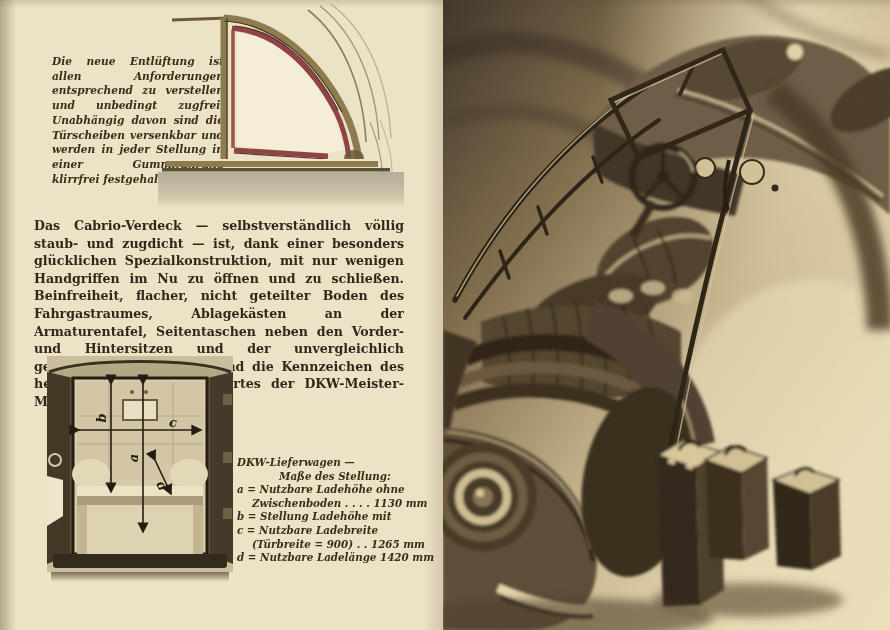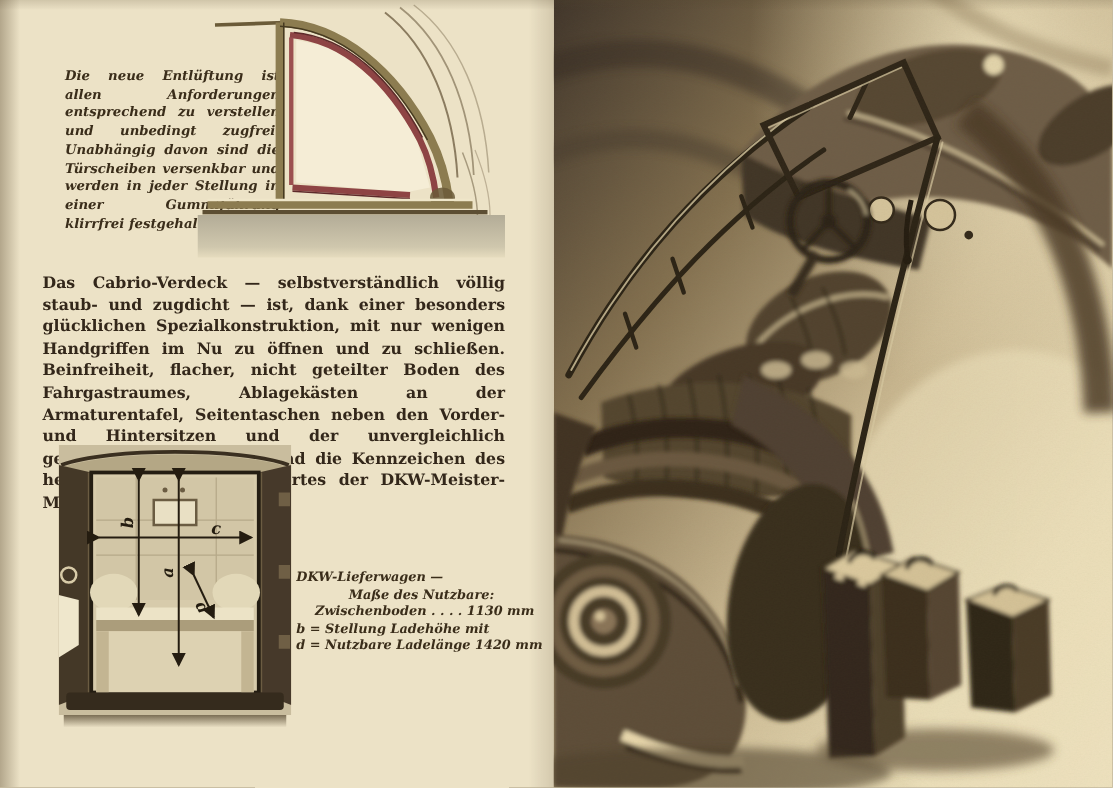--- a/index.html
+++ b/index.html
@@ -164,23 +164,26 @@
           <text x="91" y="102" transform="rotate(-90 91 102)" text-anchor="middle">a</text>
           <text x="59" y="62" transform="rotate(-90 59 62)" text-anchor="middle">b</text>
           <text x="122" y="71">c</text>
           <text x="109" y="128" transform="rotate(62 109 128)">d</text>
         </g>
       </svg>
     </figure>
 
     <div class="caption">
       <div class="cap-line">DKW-Lieferwagen —</div>
-      <div class="cap-line indent-2">Maße des Nutzbare:</div>
+      <div class="cap-line indent-2">Maße des Stellung:</div>
+      <div class="cap-line">a = Nutzbare Ladehöhe ohne</div>
       <div class="cap-line indent-1">Zwischenboden . . . . 1130 mm</div>
       <div class="cap-line">b = Stellung Ladehöhe mit</div>
+      <div class="cap-line">c = Nutzbare Ladebreite</div>
+      <div class="cap-line indent-1">(Türbreite = 900) . . 1265 mm</div>
       <div class="cap-line">d = Nutzbare Ladelänge 1420 mm</div>
     </div>
   </section>
 
   <section class="right-page">
     <svg viewBox="0 0 447 630" width="447" height="630">
       <defs>
         <linearGradient id="bgGrad" x1="0" y1="0" x2="1" y2="1">
           <stop offset="0" stop-color="#40352a"></stop>
           <stop offset="0.28" stop-color="#83704f"></stop>

